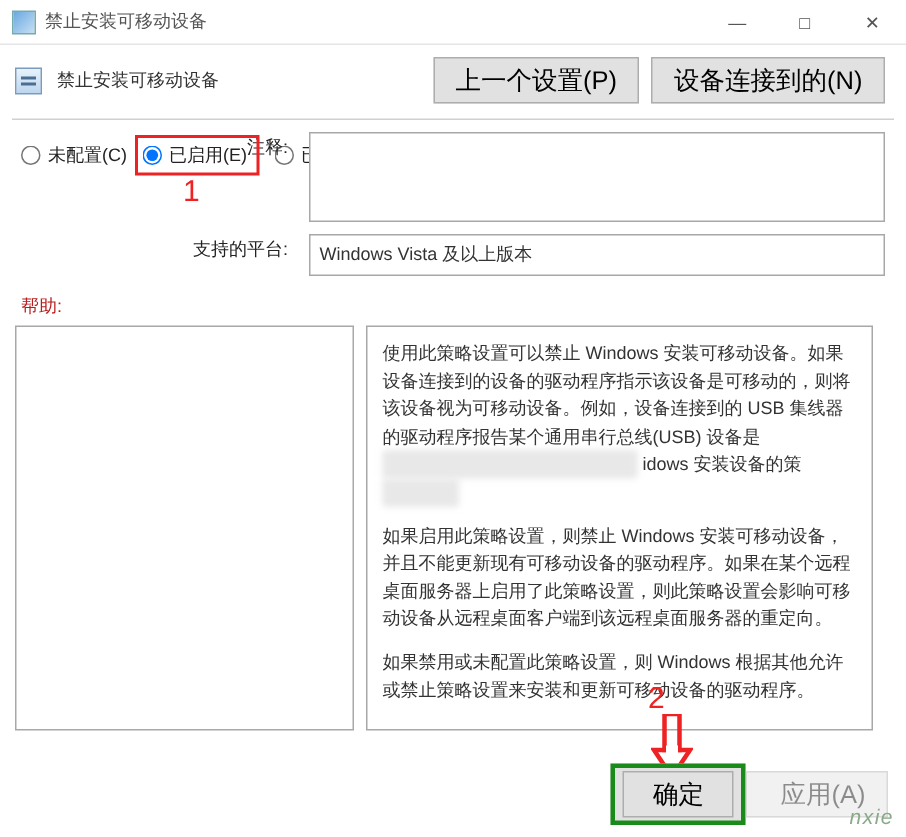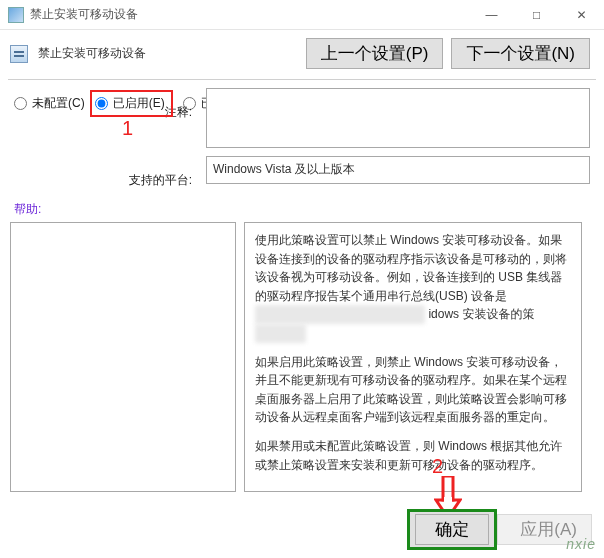--- a/index.html
+++ b/index.html
@@ -76,36 +76,36 @@
     margin-left:-5px;
     width:95px;
     position:relative;
   }
   .annot-1 {
     position:absolute;
     left:122px; top:117px;
     color:#e22; font-size:20px; font-weight:500;
     pointer-events:none;
   }
-  .label-col { width:64px; text-align:right; color:#222; padding-top:2px;margin-top:14px;}
+  .label-col { width:64px; text-align:right; color:#222; padding-top:2px;}
   .comment-box {
     flex:1; height:60px; border:1px solid #a8a8a8;
     background:#fff; resize:none; font-family:inherit; font-size:12px;
     padding:2px 4px;
   }
   .platform-row { display:flex; align-items:flex-start; gap:14px; margin-top:8px;}
   .platform-box {
     flex:1; height:28px; border:1px solid #a8a8a8; background:#fff;
     padding:4px 6px; color:#333; overflow:hidden;
   }
   .mid-labels {
     display:flex; padding: 6px 14px 4px 14px; gap:10px;
   }
   .mid-labels .options-lbl { width: 228px; color:#222;}
-  .mid-labels .help-lbl { color:#6d28d9;}
+  .mid-labels .help-lbl { color:#b91c1c;}
   .panes {
     display:flex; gap:8px; padding: 0 22px 0 10px;
   }
   .pane {
     border:1px solid #a8a8a8; background:#fff;
     overflow:hidden;
   }
   .pane.left { width: 226px; height: 270px;}
   .pane.right { flex:1; height: 270px; padding:8px 10px; line-height:1.55; color:#333; font-size:12px; overflow:hidden;}
   .pane.right p { margin-bottom:10px; }
@@ -154,21 +154,21 @@
     <div class="win-btn">□</div>
     <div class="win-btn">✕</div>
   </div>
 </div>
 
 <div class="header-row">
   <div class="header-icon"></div>
   <div class="header-title">禁止安装可移动设备</div>
   <div class="nav-btns">
     <button class="btn">上一个设置(P)</button>
-    <button class="btn">下一个设置(N)</button>
+    <button class="btn">设备连接到的(N)</button>
   </div>
 </div>
 <hr class="sep">
 
 <div class="config-area">
   <div class="config-row">
     <div class="radio-col">
       <label class="radio-item">
         <input type="radio" name="state" style="">
         <span>未配置(C)</span>

